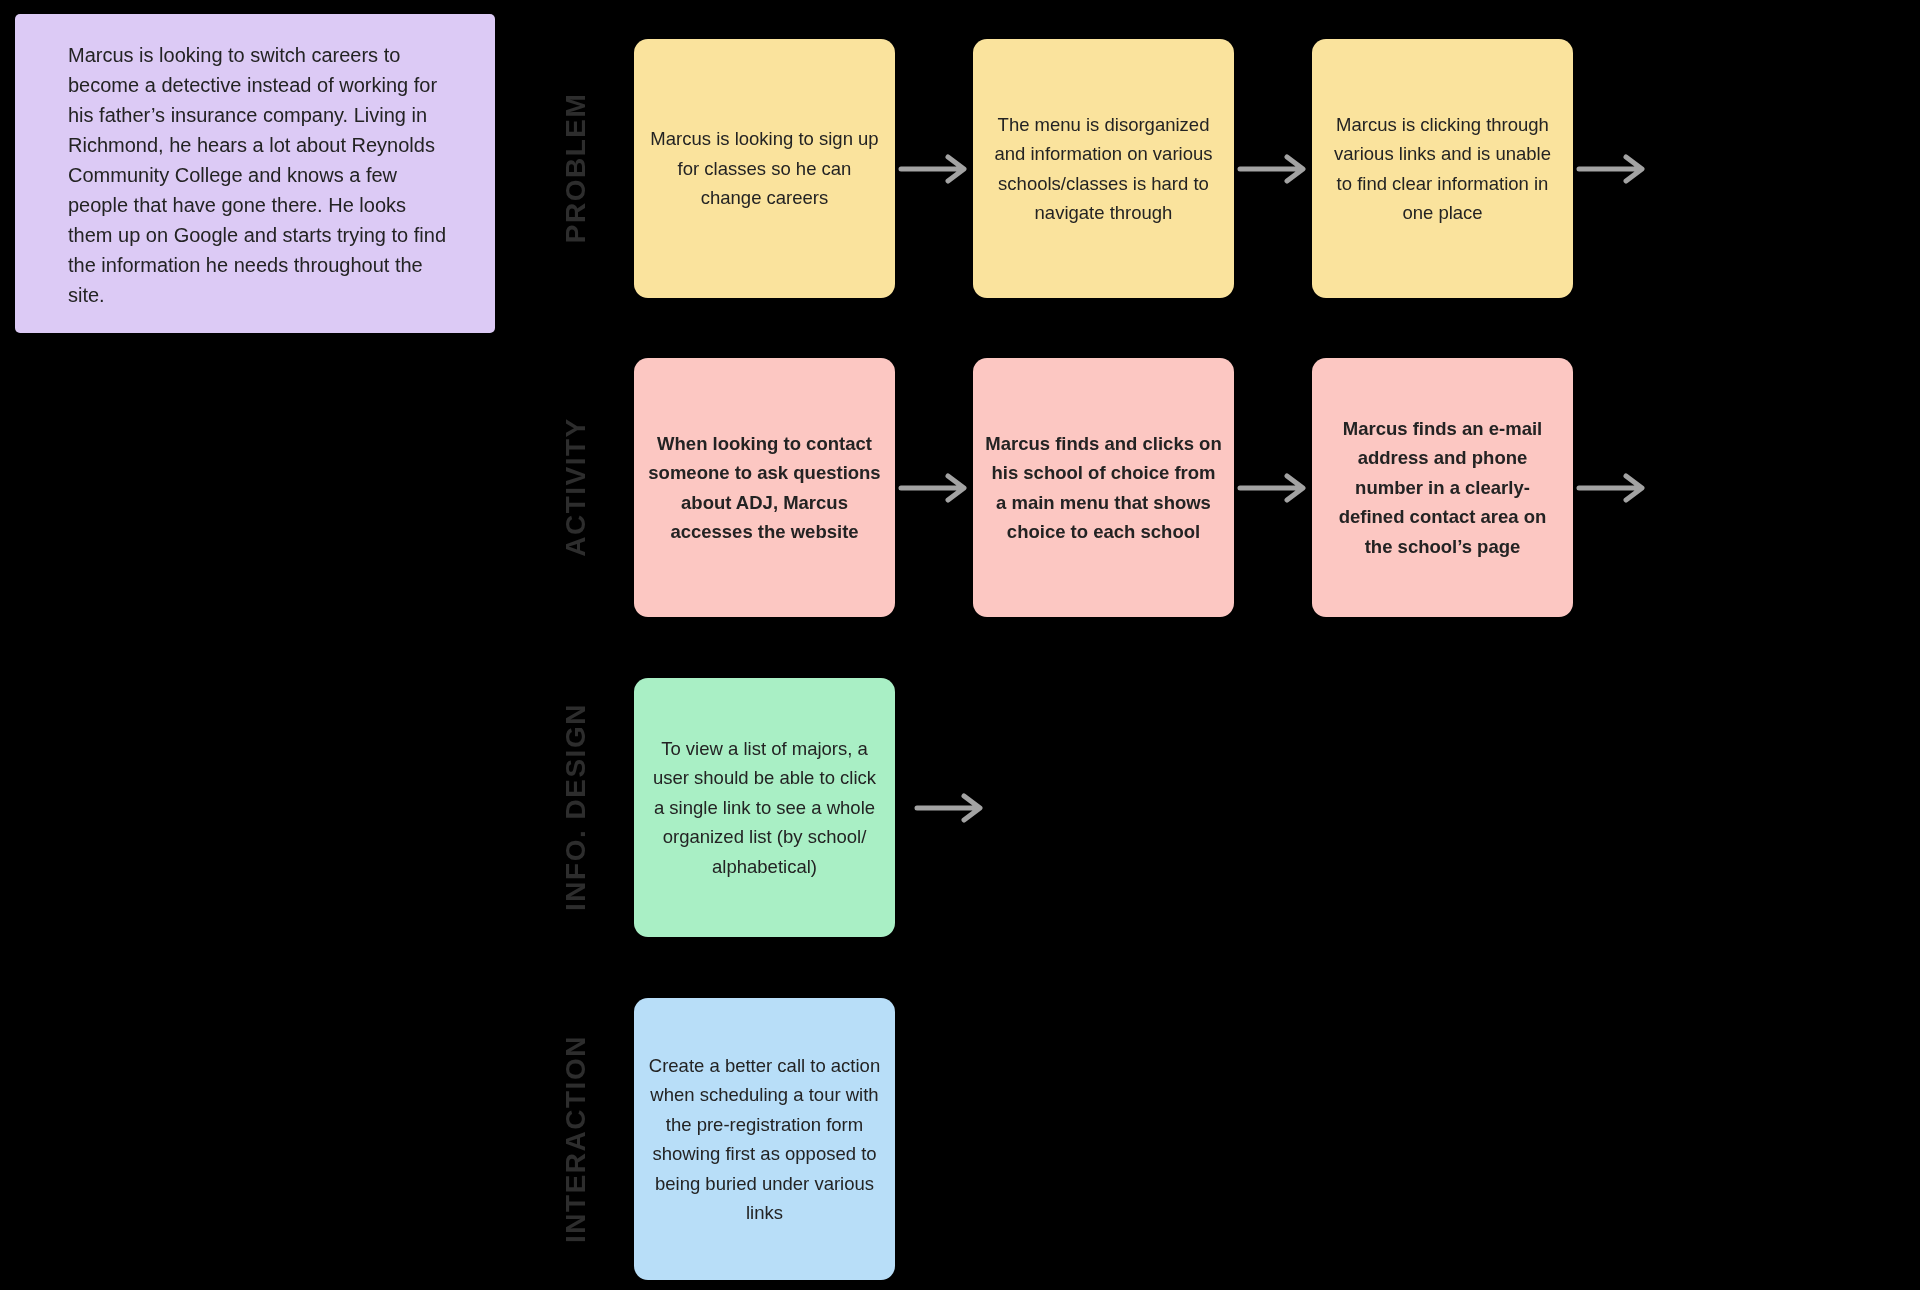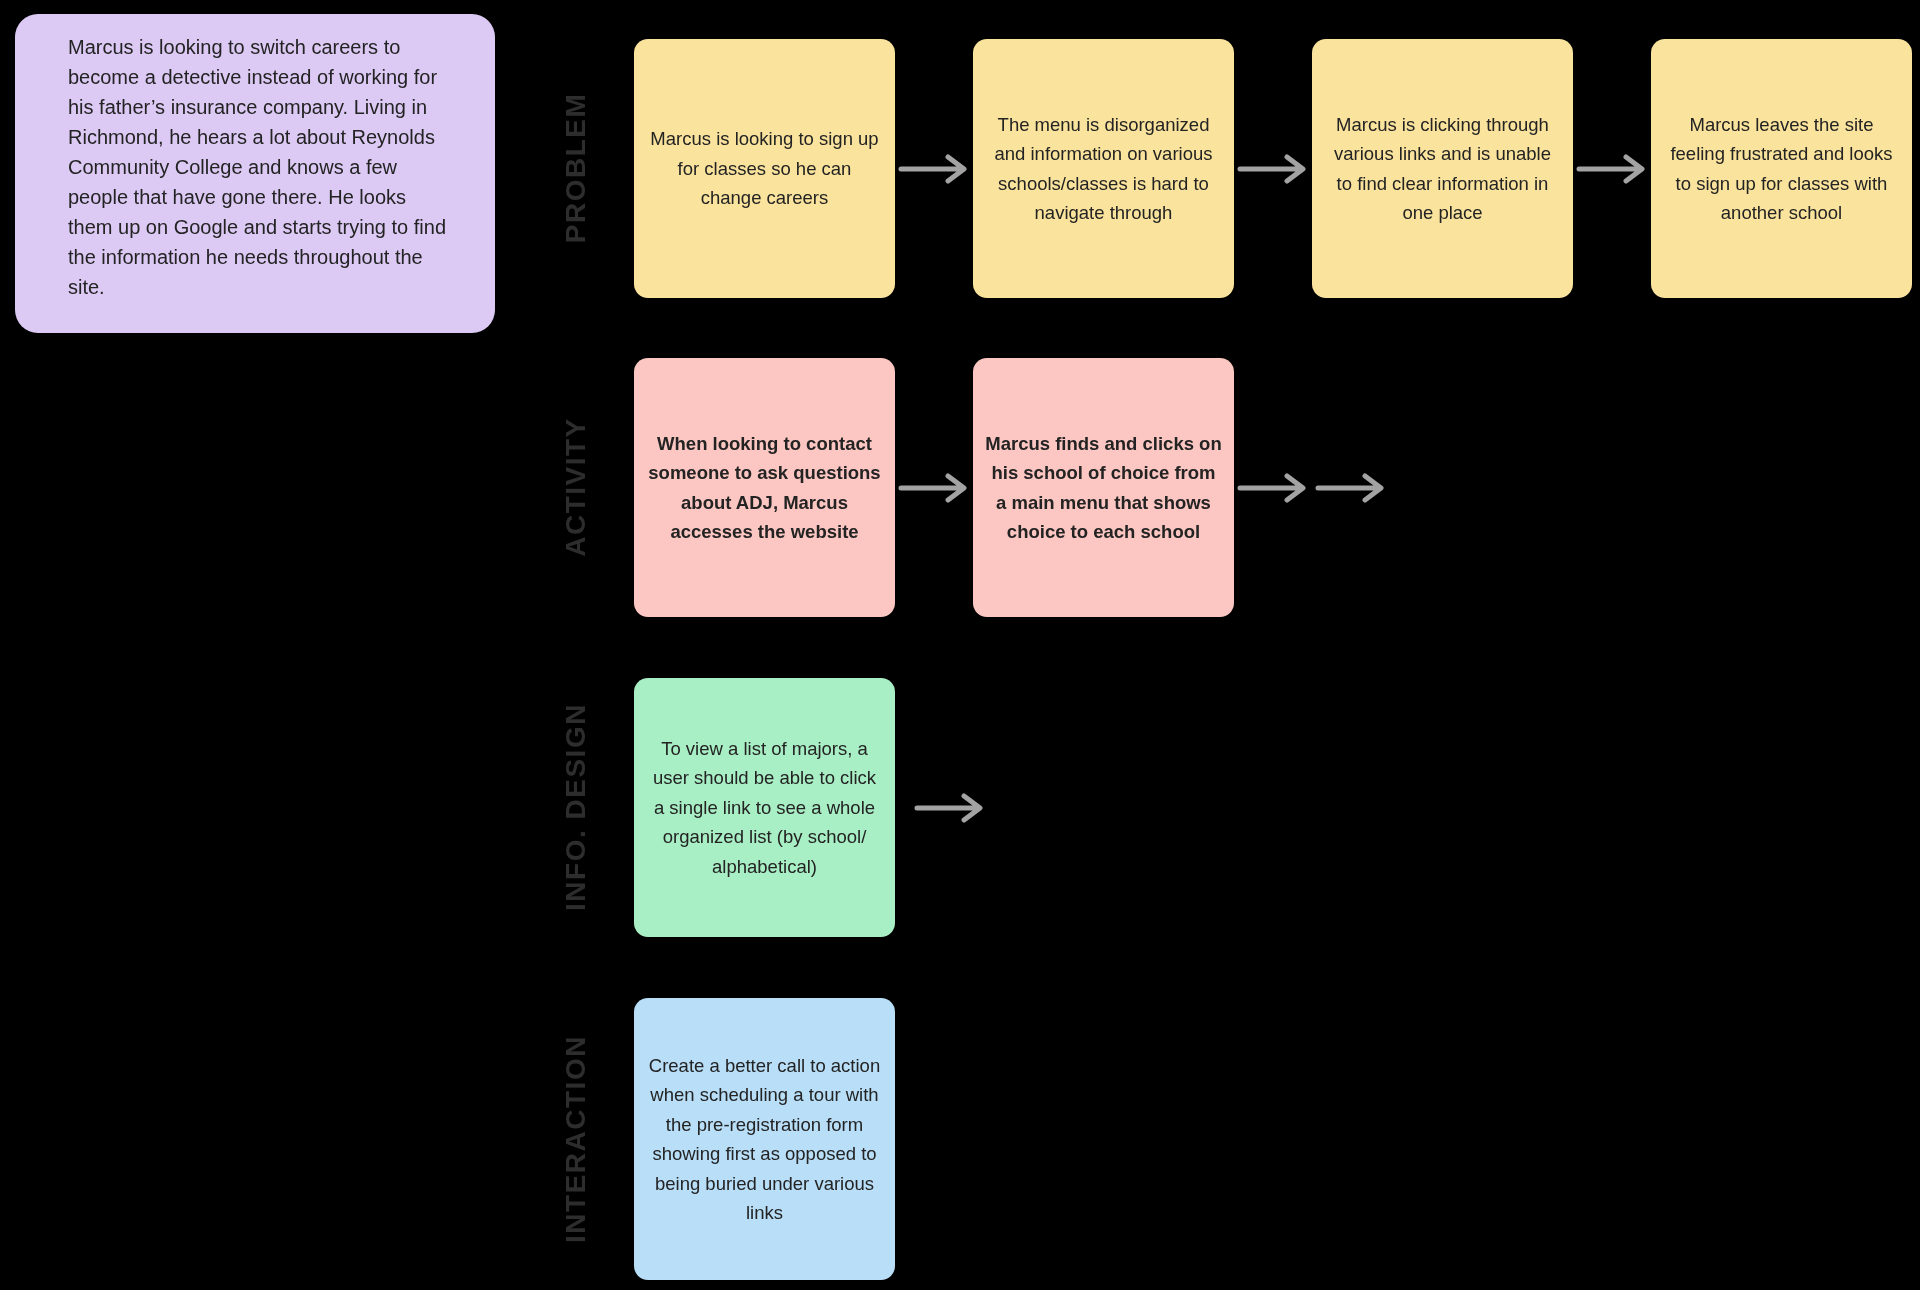--- a/index.html
+++ b/index.html
@@ -17,23 +17,23 @@
     height: 1290px;
     background: var(--background, #000);
   }
   .scenario-card {
     position: absolute;
     left: 15px;
     top: 14px;
     width: 480px;
     height: 319px;
     box-sizing: border-box;
-    padding: 18px 46px 30px 53px;
+    padding: 26px 46px 30px 53px;
     background: var(--scenario-card, #dccaf5);
-    border-radius: 23px;
+    border-radius: 5px;
     color: var(--card-text, #232323);
     font-size: 20px;
     line-height: 30px;
   }
   .row {
     position: absolute;
     left: 634px;
     display: flex;
     align-items: stretch;
   }
@@ -133,41 +133,41 @@
         </svg>
     </div>
     <div class="card card-problem">
       <span>Marcus is clicking through various links and is unable to find clear information in one place</span>
     </div>
     <div class="arrow-box">
       <svg width="74" height="32" viewBox="0 0 74 32">
           <path d="M4,16 L66,16 M51,4 L67,16 L51,28"></path>
         </svg>
     </div>
-    <div class="card card-problem">
-      <span>Marcus leaves the site feeling frustrated and looks to sign up for classes with another school</span>
-    </div>
   </div>
 
   <div class="row row-activity">
     <div class="card card-activity">
       <span>When looking to contact someone to ask questions about ADJ, Marcus accesses the website</span>
     </div>
     <div class="arrow-box">
       <svg width="74" height="32" viewBox="0 0 74 32">
           <path d="M4,16 L66,16 M51,4 L67,16 L51,28"></path>
         </svg>
     </div>
     <div class="card card-activity">
       <span>Marcus finds and clicks on his school of choice from a main menu that shows choice to each school</span>
     </div>
     <div class="arrow-box">
       <svg width="74" height="32" viewBox="0 0 74 32">
           <path d="M4,16 L66,16 M51,4 L67,16 L51,28"></path>
         </svg>
+    </div>
+    <div class="card card-activity">
+      <span>Marcus finds an e-mail address and phone number in a clearly-defined contact area on the school’s page</span>
     </div>
     <div class="arrow-box">
       <svg width="74" height="32" viewBox="0 0 74 32">
           <path d="M4,16 L66,16 M51,4 L67,16 L51,28"></path>
         </svg>
     </div>
   </div>
 
   <div class="row row-info-design">
     <div class="card card-info-design">

